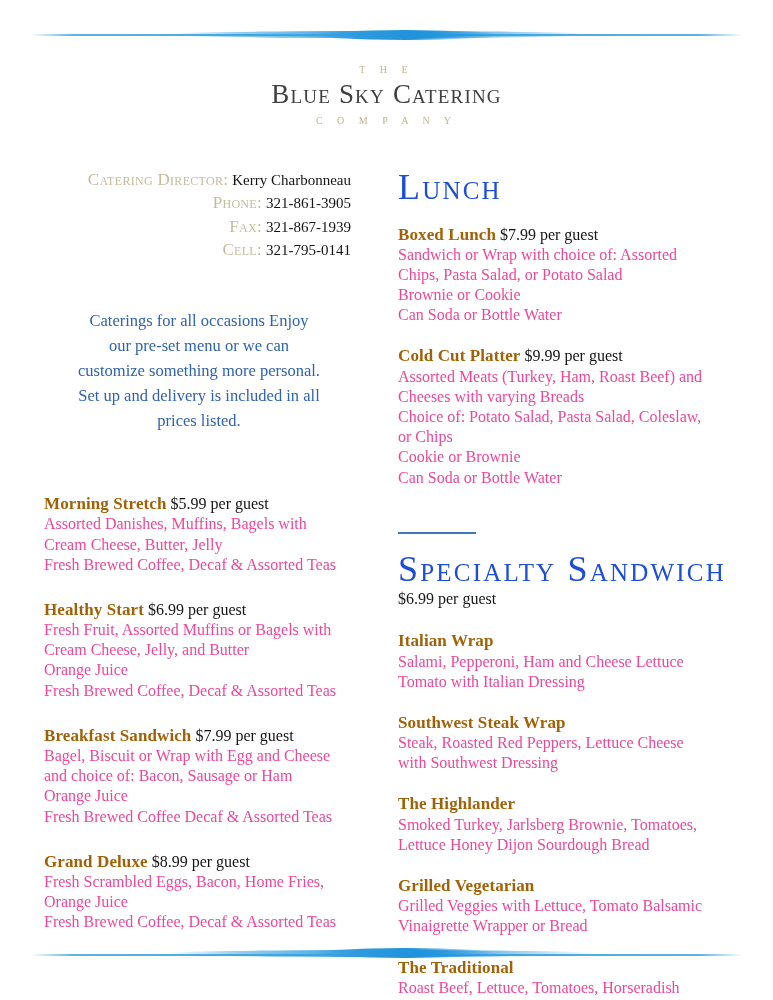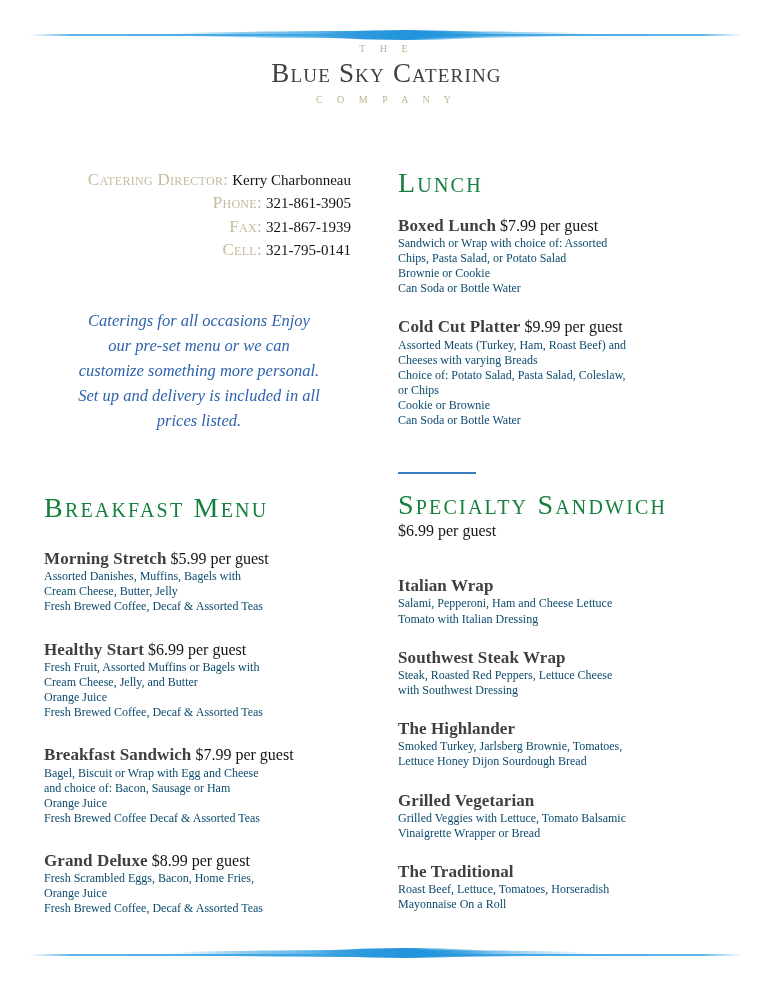--- a/index.html
+++ b/index.html
@@ -34,21 +34,21 @@
   #band-top { top:28px; }
   #band-top .thin { top:6px; }
   #band-top .swell { top:3px; }
   #band-top .core { top:2px; }
   #band-bottom { top:946px; }
   #band-bottom .thin { top:8px; }
   #band-bottom .swell { top:4px; }
   #band-bottom .core { top:2px; }
 
   
-  .logo { position:absolute; left:0; top:43px; width:773px; text-align:center; }
+  .logo { position:absolute; left:0; top:64px; width:773px; text-align:center; }
   .logo-the, .logo-company {
     color:#bdb48d; font-family:"Liberation Serif", serif;
     letter-spacing:6px; font-size:10px;
   }
   .logo-the { margin-bottom:4px; }
   .logo-name {
     color:#404040; font-family:"Liberation Serif", serif;
     font-size:27px; letter-spacing:1.2px;
     font-variant:small-caps; font-weight:normal;
     line-height:1.15;
@@ -64,42 +64,42 @@
   .contact-row { line-height:1.38; white-space:nowrap; }
   .contact-label {
     color:#c3bc9c; font-variant:small-caps; font-size:17px;
     letter-spacing:.3px;
   }
   .contact-value { color:#141414; font-size:15px; }
 
   
   .tagline {
     margin-top:46px; width:310px; text-align:center;
-    color:#2f63ad; font-style:italic; font-size:16.5px;
+    color:#2f63ad; font-size:16.5px;
     line-height:1.52; font-family:"Liberation Serif", serif;
   }
 
   
   .section-head {
-    color:#15803d; font-variant:small-caps;
-    font-size:28px; letter-spacing:2.2px; font-weight:normal;
+    color:#1d4ed8; font-variant:small-caps;
+    font-size:36px; letter-spacing:2.2px; font-weight:normal;
     line-height:1.1;
   }
   .divider { width:78px; height:2px; background:#3b7bbd; margin-bottom:16px; }
   .section-sub { color:#171717; font-size:16px; margin-top:1px; }
 
   
   .item { margin-top:24px; }
   .item:first-of-type { margin-top:10px; }
   .item-head { line-height:1.25; }
   .item-name {
-    color:#404040; font-weight:bold; font-size:17px; letter-spacing:.1px;
+    color:#a16207; font-weight:bold; font-size:17px; letter-spacing:.1px;
   }
   .item-price { color:#141414; font-size:16px; }
-  .item-desc { color:#0c4a6e; font-size:12px; line-height:1.26; }
+  .item-desc { color:#ec4899; font-size:16px; line-height:1.26; }
 </style>
 </head>
 <body>
 
 <div class="page">
 
   <div class="band" id="band-top">
     <div class="thin"></div>
     <div class="swell"></div>
     <div class="core"></div>
@@ -134,21 +134,20 @@
 
     <div class="tagline">
       <div>Caterings for all occasions  Enjoy</div>
       <div>our pre-set menu or we can</div>
       <div>customize something more personal.</div>
       <div>Set up and delivery is included in all</div>
       <div>prices listed.</div>
     </div>
 
     <div style="margin-top:60px;">
-      <div class="section-head">Breakfast Menu</div>
 
       <div class="item">
         <div class="item-head">
           <span class="item-name">Morning Stretch</span>
           <span class="item-price">$5.99 per guest</span>
         </div>
         <div class="item-desc">Assorted Danishes, Muffins, Bagels with</div>
         <div class="item-desc">Cream Cheese, Butter, Jelly</div>
         <div class="item-desc">Fresh Brewed Coffee, Decaf &amp; Assorted Teas</div>
       </div>
@@ -215,21 +214,21 @@
         <div class="item-desc">Cookie or Brownie</div>
         <div class="item-desc">Can Soda or Bottle Water</div>
       </div>
     </div>
 
     <div style="margin-top:44px;">
       <div class="divider"></div>
       <div class="section-head">Specialty Sandwich</div>
       <div class="section-sub">$6.99 per guest</div>
 
-      <div class="item" style="margin-top:35px;">
+      <div class="item" style="margin-top:22px;">
         <div class="item-head">
           <span class="item-name">Italian Wrap</span>
         </div>
         <div class="item-desc">Salami, Pepperoni, Ham and Cheese Lettuce</div>
         <div class="item-desc">Tomato with Italian Dressing</div>
       </div>
 
       <div class="item" style="margin-top:20px;">
         <div class="item-head">
           <span class="item-name">Southwest Steak Wrap</span>

